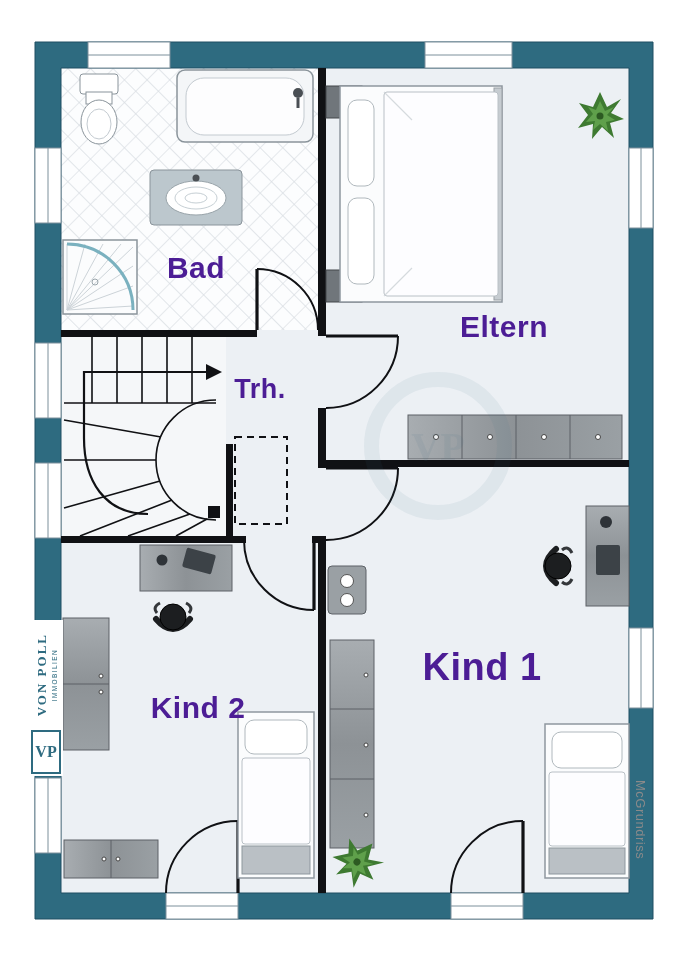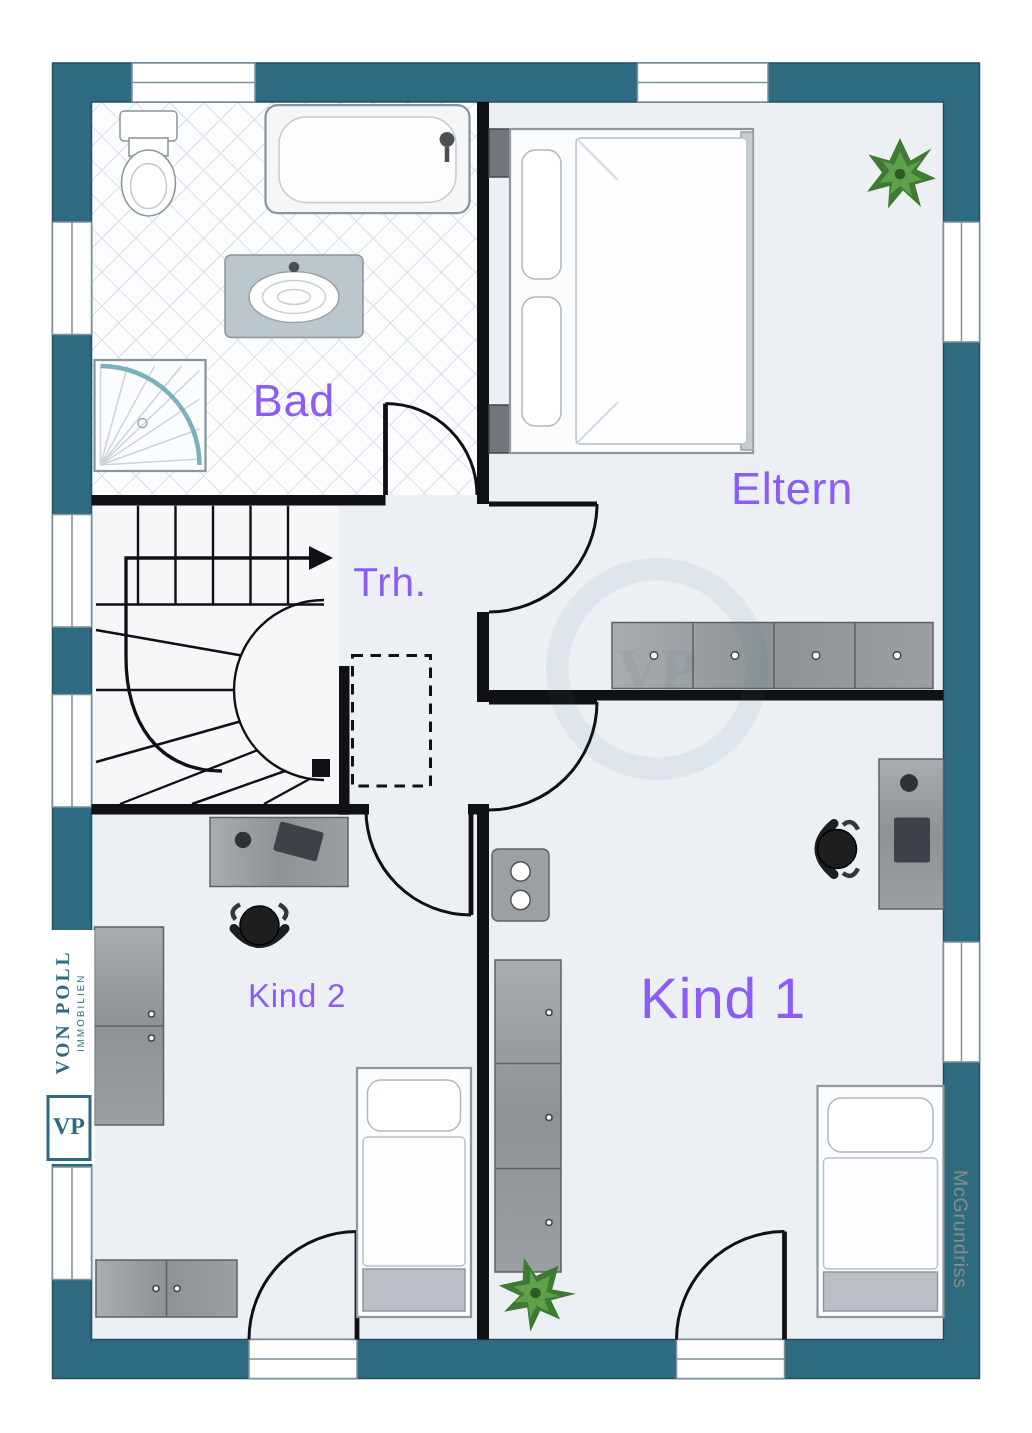--- a/index.html
+++ b/index.html
@@ -8,21 +8,21 @@
   .plan svg{position:absolute;left:0;top:0;}
   .wall-fill{fill:var(--wall,#2e6b80);stroke:#1f4f63;stroke-width:1;}
   .floor-fill{fill:var(--floor,#ecf0f4);}
   .iw{fill:#101114;}
   .door{stroke:#101114;stroke-width:2;fill:none;}
   .leaf{stroke:#101114;stroke-width:3.2;fill:none;}
   .stepline{stroke:#101114;stroke-width:1.6;fill:none;}
   .win{fill:#ffffff;stroke:#7d909b;stroke-width:1;}
   .winline{stroke:#7d909b;stroke-width:1;fill:none;}
   .room-label{position:absolute;transform:translate(-50%,-50%);
-      font-weight:normal;color:#8b5cf6;letter-spacing:.5px;z-index:2;white-space:nowrap;}
+      font-weight:bold;color:#4c1d95;letter-spacing:.5px;z-index:2;white-space:nowrap;}
   .watermark{position:absolute;left:364px;top:372px;width:118px;height:118px;border-radius:50%;
       border:15px solid rgba(70,115,135,.08);z-index:1;display:flex;align-items:center;justify-content:center;
       font-family:"Liberation Serif",serif;font-weight:bold;font-size:40px;color:rgba(70,115,135,.09);}
   .brand{position:absolute;left:29px;top:620px;width:34px;height:156px;background:#fff;z-index:3;
       display:flex;flex-direction:column;align-items:center;}
   .brand-names{flex:1;display:flex;flex-direction:row;align-items:center;justify-content:center;}
   .brand-name{writing-mode:vertical-rl;transform:rotate(180deg);font-family:"Liberation Serif",serif;
       font-weight:bold;font-size:13px;letter-spacing:2px;color:var(--wall,#2e6b80);}
   .brand-sub{writing-mode:vertical-rl;transform:rotate(180deg);font-size:6.5px;letter-spacing:1.4px;
       color:var(--wall,#2e6b80);margin-left:1px;}
@@ -260,23 +260,23 @@
     <circle cx="104" cy="859" r="2" fill="#fff" stroke="#444"></circle>
         <circle cx="118" cy="859" r="2" fill="#fff" stroke="#444"></circle>
   </g>
 </svg>
 
   <div class="watermark">
       <span>VP</span>
     </div>
 
   <div class="room-label" style="left:196px;top:268px;font-size:30px">Bad</div>
-  <div class="room-label" style="left:528px;top:327px;font-size:30px">Eltern</div>
+  <div class="room-label" style="left:504px;top:327px;font-size:30px">Eltern</div>
   <div class="room-label" style="left:260px;top:389px;font-size:27px">Trh.</div>
-  <div class="room-label" style="left:198px;top:664px;font-size:22px">Kind 2</div>
+  <div class="room-label" style="left:198px;top:708px;font-size:30px">Kind 2</div>
   <div class="room-label" style="left:482px;top:667px;font-size:38px">Kind 1</div>
 
   <div class="brand">
     <div class="brand-names">
       <span class="brand-name">VON POLL</span>
       <span class="brand-sub">IMMOBILIEN</span>
     </div>
     <div class="brand-box">
       <span>VP</span>
     </div>

